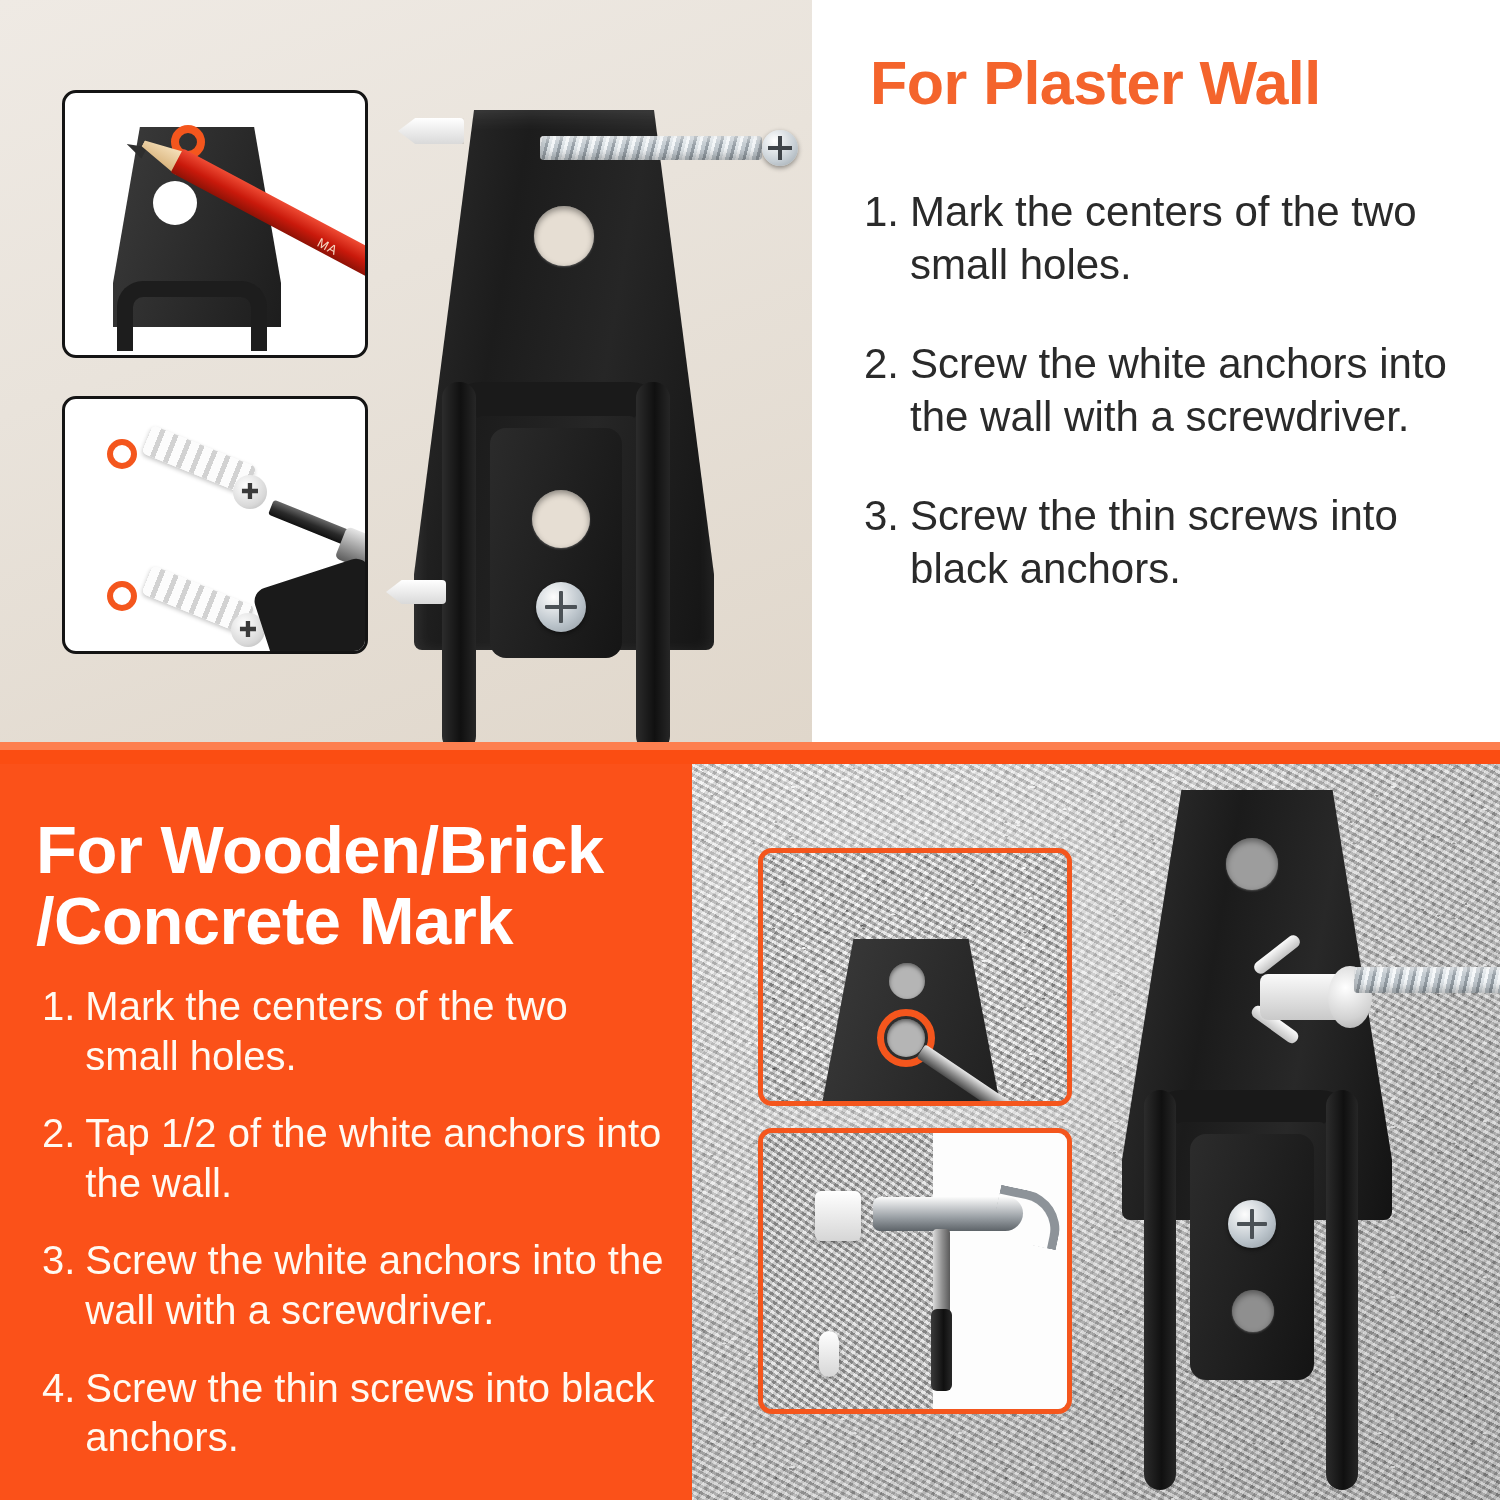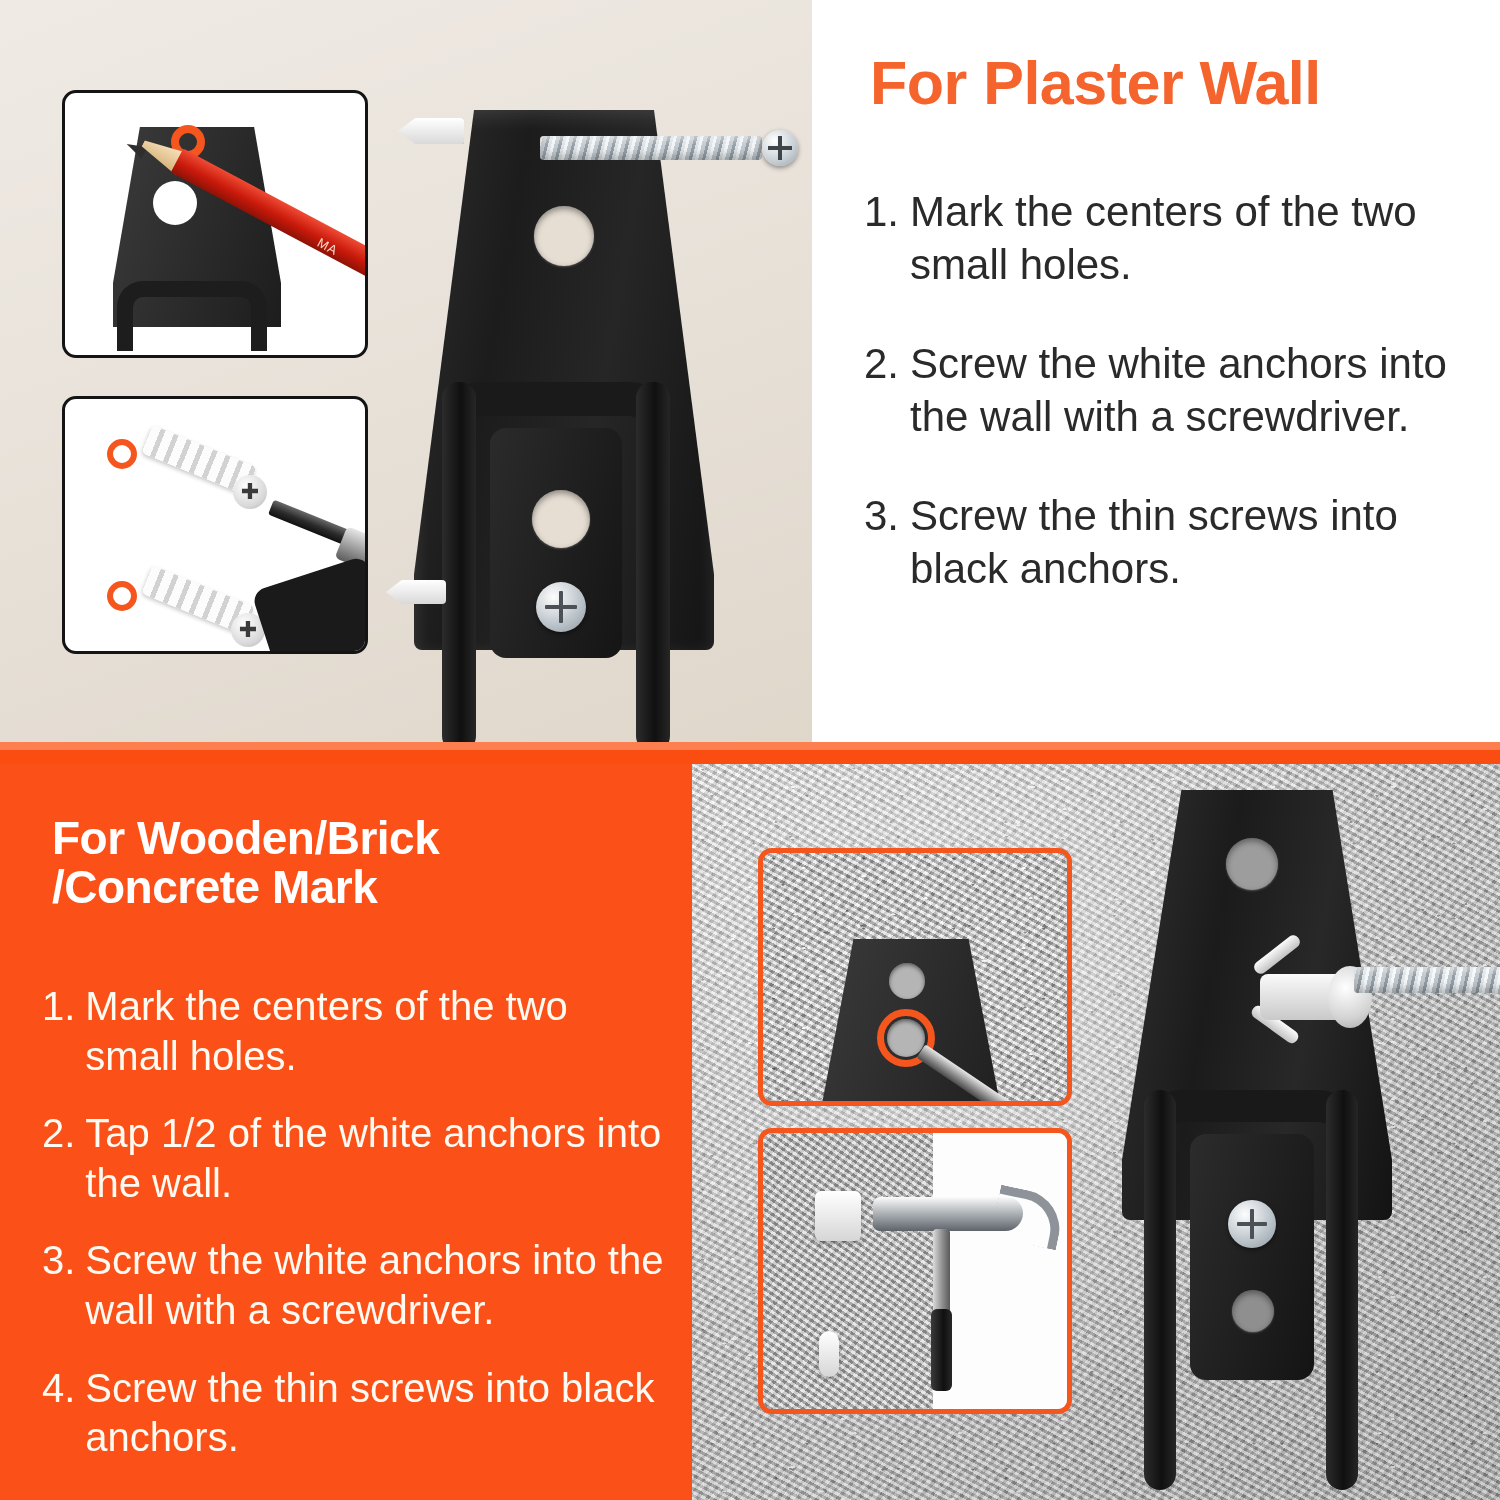--- a/index.html
+++ b/index.html
@@ -145,23 +145,23 @@
     margin-bottom: 46px;
   }
   .steps-plaster .num {
     flex: 0 0 auto;
     margin-right: 11px;
   }
   .steps-plaster .txt { flex: 1 1 auto; }
 
   .title-wooden {
     position: absolute;
-    left: 52px; top: 50px;
+    left: 36px; top: 50px;
     width: 620px;
-    font-size: 46px;
+    font-size: 67px;
     font-weight: bold;
     color: #ffffff;
     line-height: 1.06;
     letter-spacing: -0.5px;
   }
   .steps-wooden {
     position: absolute;
     left: 42px; top: 218px;
     width: 630px;
   }

